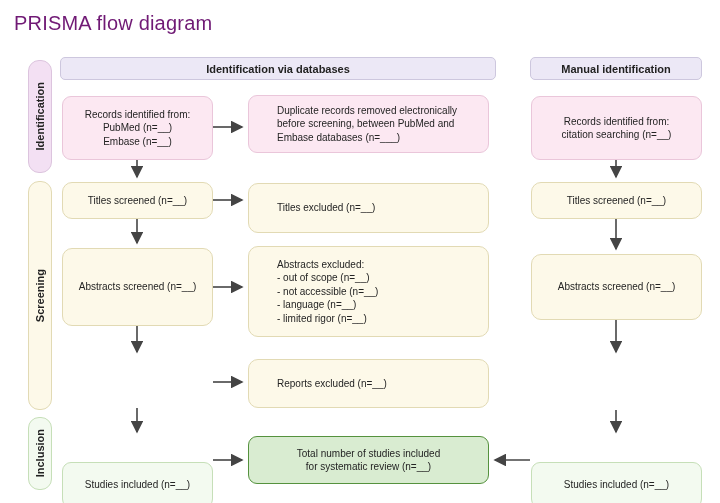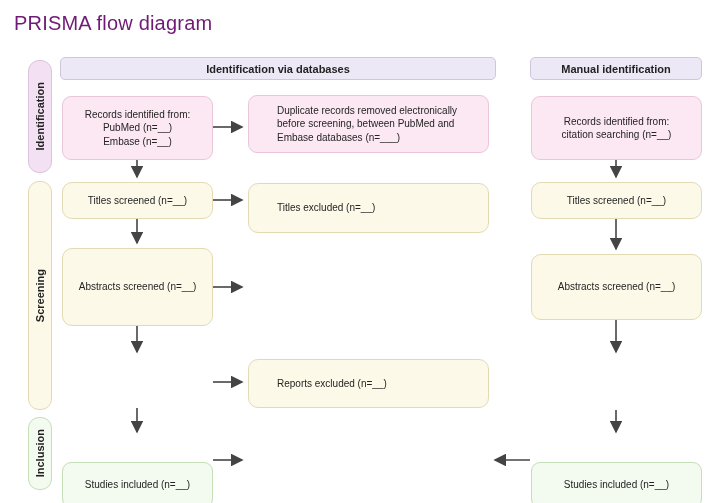--- a/index.html
+++ b/index.html
@@ -51,21 +51,28 @@
 
   <div class="bx pink" style="left:62px;top:96px;width:151px;height:64px;">Records identified from:
 PubMed (n=__)
 Embase (n=__)</div>
   <div class="bx cream" style="left:62px;top:182px;width:151px;height:37px;">Titles screened (n=__)</div>
   <div class="bx cream" style="left:62px;top:248px;width:151px;height:78px;">Abstracts screened (n=__)</div>
   <div class="bx glight" style="left:62px;top:437px;width:151px;height:46px;">Studies included (n=__)</div>
 
   <div class="bx pink leftal" style="left:248px;top:95px;width:241px;height:58px;">Duplicate records removed electronically before screening, between PubMed and Embase databases (n=___)</div>
   <div class="bx cream leftal" style="left:248px;top:183px;width:241px;height:50px;">Titles excluded  (n=__)</div>
+  <div class="bx cream leftal" style="left:248px;top:246px;width:241px;height:91px;">Abstracts excluded:
+- out of scope (n=__)
+- not accessible (n=__)
+- language (n=__)
+- limited rigor (n=__)</div>
   <div class="bx cream leftal" style="left:248px;top:359px;width:241px;height:49px;">Reports excluded (n=__)</div>
+  <div class="bx gstrong" style="left:248px;top:436px;width:241px;height:48px;">Total number of studies included
+for systematic review (n=__)</div>
 
   <div class="bx pink" style="left:531px;top:96px;width:171px;height:64px;">Records identified from:
 citation searching  (n=__)</div>
   <div class="bx cream" style="left:531px;top:182px;width:171px;height:37px;">Titles screened (n=__)</div>
   <div class="bx cream" style="left:531px;top:254px;width:171px;height:66px;">Abstracts screened (n=__)</div>
   <div class="bx glight" style="left:531px;top:437px;width:171px;height:46px;">Studies included (n=__)</div>
 
   <svg class="arrows" viewBox="0 0 720 503">
     <defs>
       <marker id="ah" markerWidth="8" markerHeight="8" refX="7" refY="4" orient="auto">

